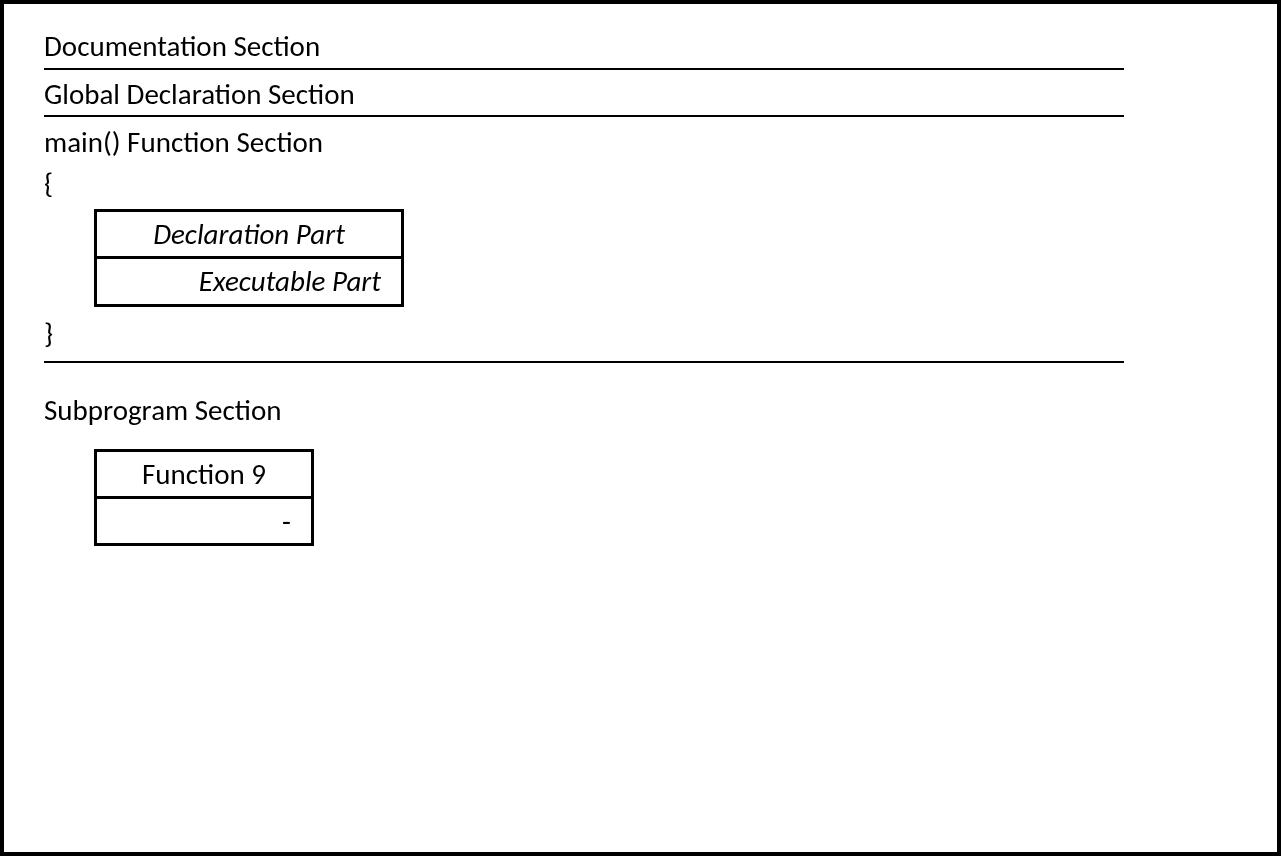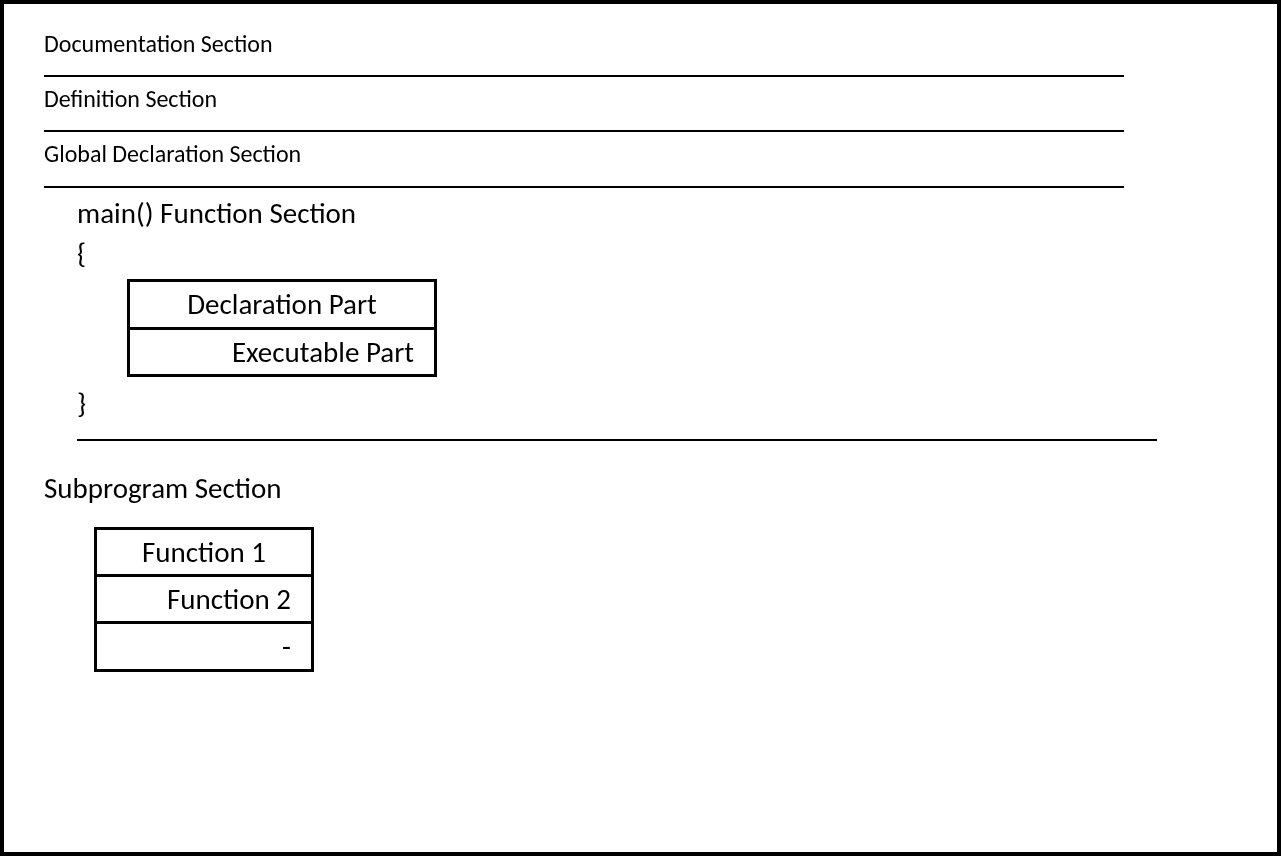--- a/index.html
+++ b/index.html
@@ -15,31 +15,30 @@
       padding: 0;
     }
     .outer-frame {
       border: 4px solid #000;
       width: 1281px;
       height: 856px;
       padding: 18px 0 0 40px;
       position: relative;
     }
     .section-row {
-      font-size: 24px;
+      font-size: 29px;
       line-height: 1.3;
-      padding: 6px 0 16px 0;
+      padding: 6px 0 2px 0;
       border-bottom: 2px solid #000;
       width: 1080px;
     }
     .main-section-block {
       width: 1080px;
       border-bottom: 2px solid #000;
-      padding: 6px 0 16px 0;
-      margin-left: 33px;
+      padding: 6px 0 8px 0;
     }
     .main-heading {
       font-size: 29px;
       line-height: 1.35;
     }
     .brace {
       font-size: 29px;
       line-height: 1.4;
     }
     .inner-box-group {
@@ -52,20 +51,21 @@
     }
     .cell {
       border: 3px solid #000;
       font-size: 29px;
       text-align: center;
       padding: 4px 20px;
       line-height: 1.25;
     }
     .cell.wide {
       min-width: 310px;
+      font-style: italic;
     }
     .cell.narrow {
       min-width: 220px;
     }
     .cell + .cell {
       border-top: none;
       text-align: right;
     }
     .subprogram-block {
       width: 1080px;
@@ -79,39 +79,37 @@
     }
   </style>
 </head>
 <body>
 
 <div class="outer-frame">
 
   <div class="section-row">Documentation Section</div>
 
 
-  <div class="section-row">Definition Section</div>
 
   <div class="section-row">Global Declaration Section</div>
 
   <div class="main-section-block">
     <div class="main-heading">main() Function Section</div>
     <div class="brace">{</div>
 
     <div class="inner-box-group">
       <div class="cell wide">Declaration Part</div>
       <div class="cell wide">Executable Part</div>
     </div>
 
     <div class="brace">}</div>
   </div>
 
   <div class="subprogram-block">
     <div class="sub-heading">Subprogram Section</div>
 
     <div class="inner-box-group-sub">
-      <div class="cell narrow">Function 1</div>
-      <div class="cell narrow">Function 2</div>
+      <div class="cell narrow">Function 9</div>
       <div class="cell narrow">-</div>
     </div>
   </div>
 
 </div>
 
 </body></html>

